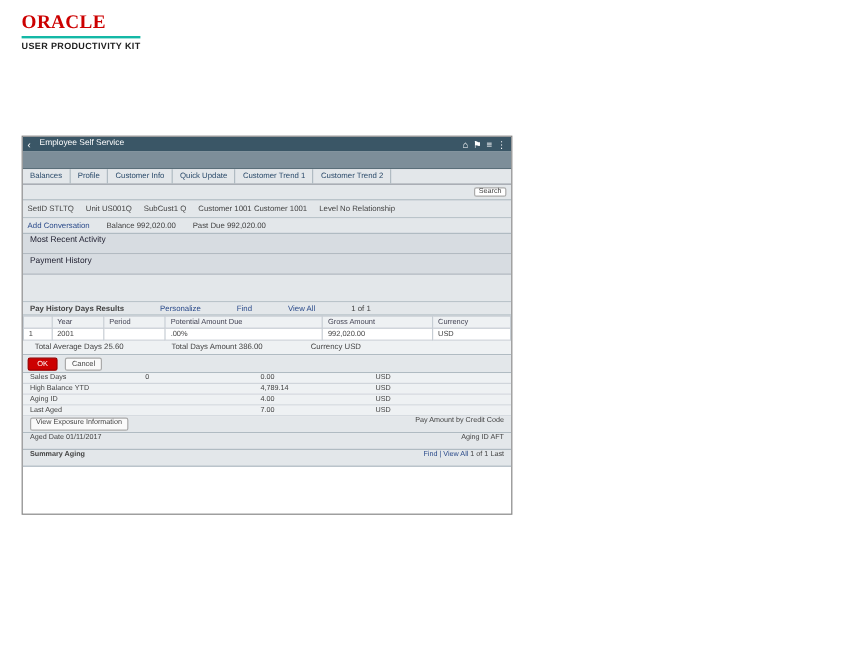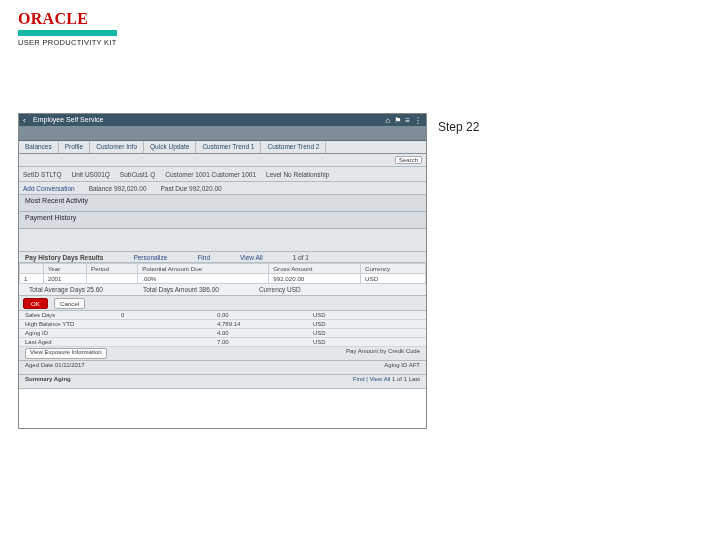--- a/index.html
+++ b/index.html
@@ -1,20 +1,20 @@
 <!DOCTYPE html>
 <html><head>
 <meta charset="utf-8">
 <style>
   html,body{margin:0;padding:0;width:720px;height:540px;background:#fff;font-family:Arial,Helvetica,sans-serif;color:#222;overflow:hidden}
   .page{position:relative;width:588px;height:540px}
   
   .brand{position:absolute;left:18px;top:10px}
   .brand-logo{font-weight:700;font-size:16px;color:#c00;letter-spacing:.3px;font-family:Georgia,serif}
-  .brand-sub{font-size:7.5px;letter-spacing:.3px;border-top:6px solid #14b8a6;margin-top:2px;padding-top:2px;font-weight:400}
+  .brand-sub{font-size:7.5px;letter-spacing:.3px;border-top:2px solid #14b8a6;margin-top:2px;padding-top:2px;font-weight:700}
   .page-title{position:absolute;right:25px;top:30px;font-size:16px}
   
   .instr{position:absolute;left:438px;top:118px;font-size:12px;line-height:1.5}
   .instr .step{margin-bottom:20px}
   .instr b{font-weight:700}
   
   .app{position:absolute;left:18px;top:113px;width:407px;height:314px;border:1px solid #888;background:#fff;overflow:hidden;font-size:6.5px;color:#444}
   .app-top{height:12px;background:#3a5666;position:relative;color:#fff}
   .app-top .back{position:absolute;left:4px;top:2px;font-size:8px}
   .app-top .head-title{position:absolute;left:14px;top:2px;font-size:7px}
@@ -44,21 +44,20 @@
 </head>
 <body>
 <div class="page">
 
   <div class="brand">
     <div class="brand-logo">ORACLE</div>
     <div class="brand-sub">USER PRODUCTIVITY KIT</div>
   </div>
 
   <div class="instr">
-    <div class="step">Step 22</div>
   </div>
 
   <div class="app">
     <div class="app-top">
       <span class="back">‹</span>
       <span class="head-title">Employee Self Service</span>
       <span class="top-icons">
         <span>⌂</span>
         <span>⚑</span>
         <span>≡</span>

